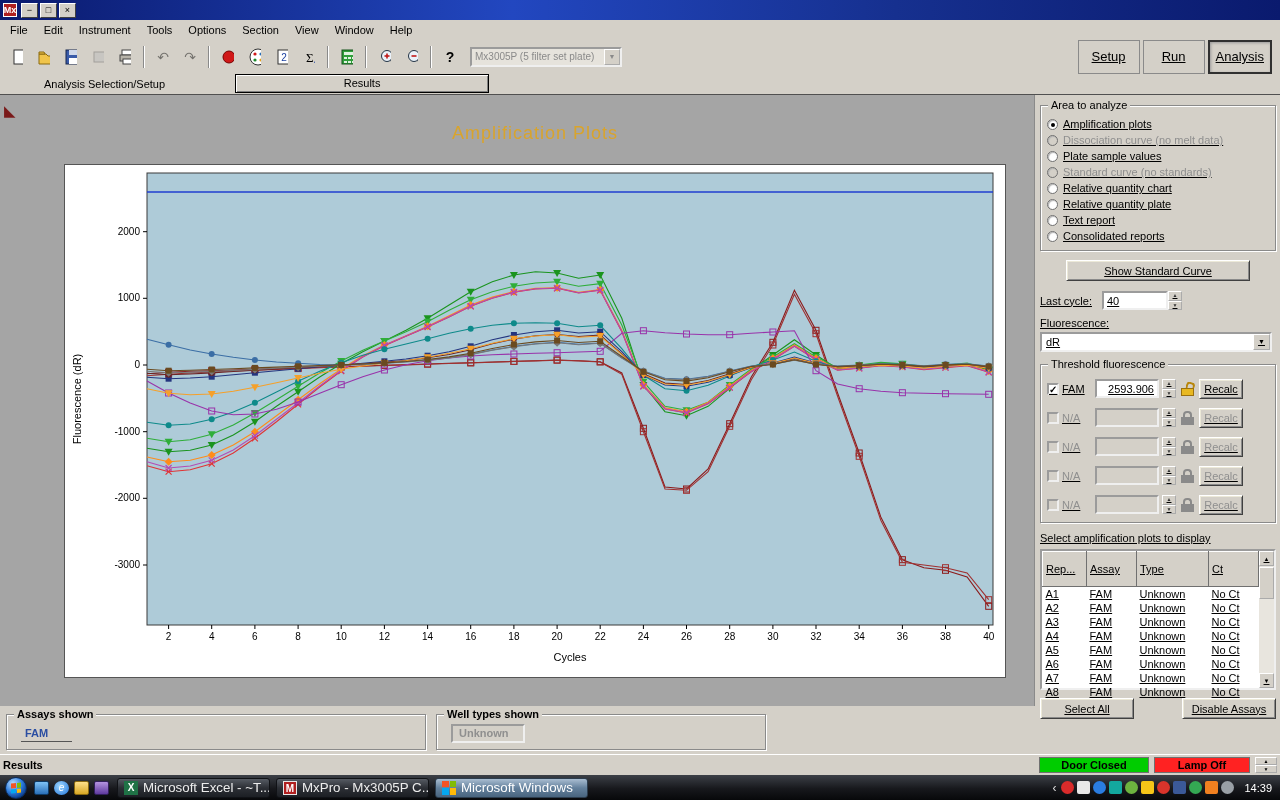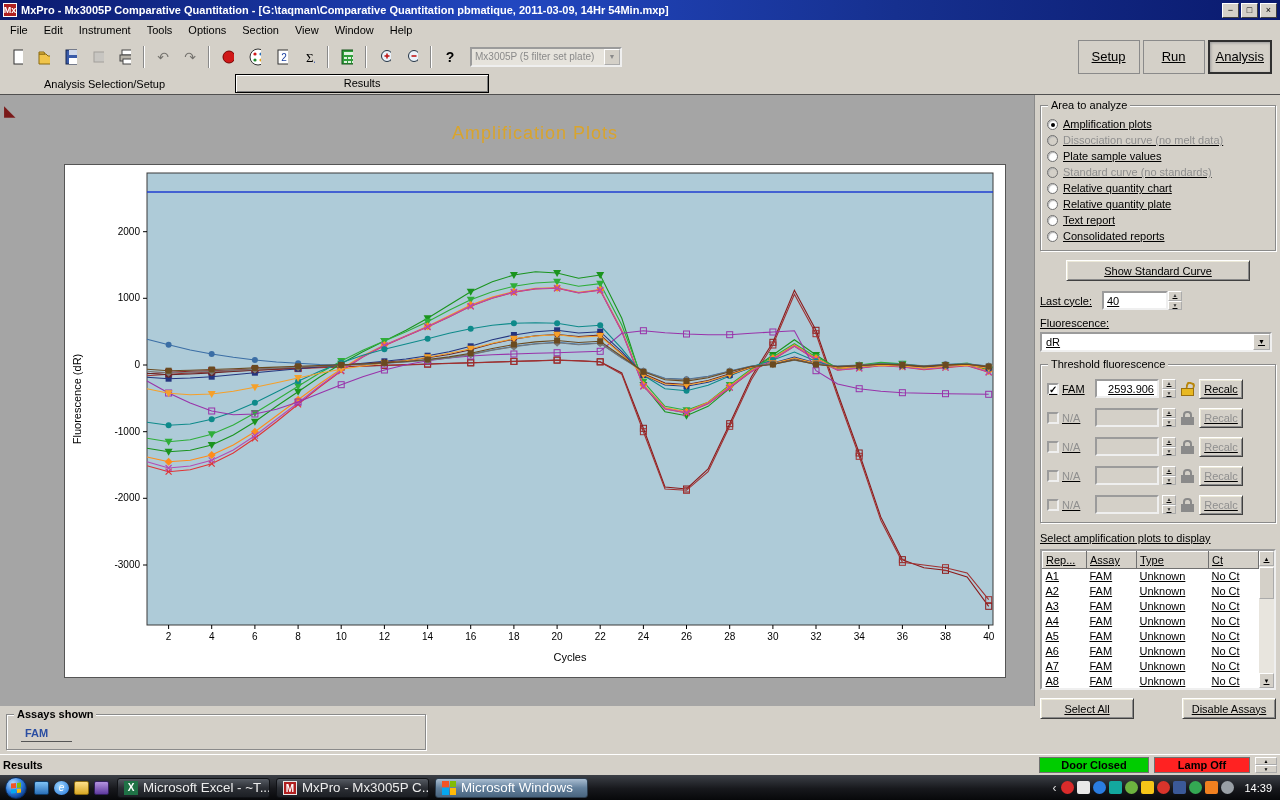--- a/index.html
+++ b/index.html
@@ -88,21 +88,21 @@
     border-bottom:none;border-radius:4px 4px 0 0;}
   .lock .lbody{position:absolute;bottom:0;left:0;width:13px;height:8px;background:#8a8a8a;}
   .lock.gold .shackle{border-color:#b8860b;transform:translateX(3px) rotate(12deg);}
   .lock.gold .lbody{background:#e8b821;border:1px solid #9a7010;}
   .recalc{width:44px;height:20px;padding:1px 2px;flex:none;}
   .thr-row.disabled .recalc{color:#8f8f8f;}
   .sel-label{margin:2px 0 5px 0;}
   .ptable-wrap{display:flex;border:2px inset #efefef;background:#fff;height:141px;margin-bottom:8px;}
   table.ptable{border-collapse:collapse;table-layout:fixed;width:216px;font-size:11px;}
   table.ptable th{background:#d4d0c8;border:1px solid;border-color:#fff #707070 #707070 #fff;
-    font-weight:normal;text-align:left;padding:0 3px;height:17px;}
+    font-weight:normal;text-align:left;padding:11px 3px;height:17px;}
   table.ptable td{padding:0 3px;height:14px;white-space:nowrap;overflow:hidden;margin-left:35px;}
   .vscroll{width:16px;background:#e8e5de;display:flex;flex-direction:column;}
   .sb-btn{height:15px;background:#d4d0c8;border:1px outset #fff;font-size:6px;line-height:12px;text-align:center;padding:0;}
   .sb-thumb{height:32px;background:#d4d0c8;border:1px outset #fff;margin-top:1px;}
   .panel-btn-row{display:flex;justify-content:space-between;gap:25px;}
   .panel-btn-row .btn{height:21px;min-width:94px;}
   
   .bottom-strip{height:48px;background:#d4d0c8;display:flex;align-items:flex-start;padding:8px 0 0 6px;gap:10px;}
   .bstrip-box{height:36px;padding:12px 10px 4px 14px;}
   .bstrip-box.assays{width:420px;}
@@ -147,21 +147,20 @@
   .chev{color:#ddd;font-size:12px;margin-right:2px;}
   .ti{width:13px;height:13px;border-radius:2px;flex:none;}
   .ti.round{border-radius:50%;}
   .clock{margin-left:7px;font-size:11px;color:#fff;}
 </style>
 </head>
 <body>
 
 <div class="titlebar">
   <span class="app-icon">Mx</span>
-  <span class="title-text">MxPro - Mx3005P Comparative Quantitation - [G:\taqman\Comparative Quantitation pbmatique, 2011-03-09, 14Hr 54Min.mxp]</span>
   <span class="win-controls">
     <button class="wbtn">−</button>
     <button class="wbtn">□</button>
     <button class="wbtn">×</button>
   </span>
 </div>
 
 <div class="menubar">
   <span class="menu-item">File</span>
   <span class="menu-item">Edit</span>
@@ -877,20 +876,24 @@
       <button class="btn">Disable Assays</button>
     </div>
   </div>
 </div>
 
 <div class="bottom-strip">
   <div class="gbox bstrip-box assays">
     <span class="gtitle" style="font-weight:bold;">Assays shown</span>
     <span class="fam-label">FAM</span>
   </div>
+  <div class="gbox bstrip-box wells">
+    <span class="gtitle" style="font-weight:bold;">Well types shown</span>
+    <span class="unk-label">Unknown</span>
+  </div>
 </div>
 
 <div class="statusbar">
   <span class="sb-left">Results</span>
   <span class="sb-panel sb-door" style="background: rgb(0, 204, 0);">Door Closed</span>
   <span class="sb-panel sb-lamp" style="background: rgb(255, 34, 34);">Lamp Off</span>
   <span class="sb-mini">
     <span>▲</span>
     <span>▼</span>
   </span>

